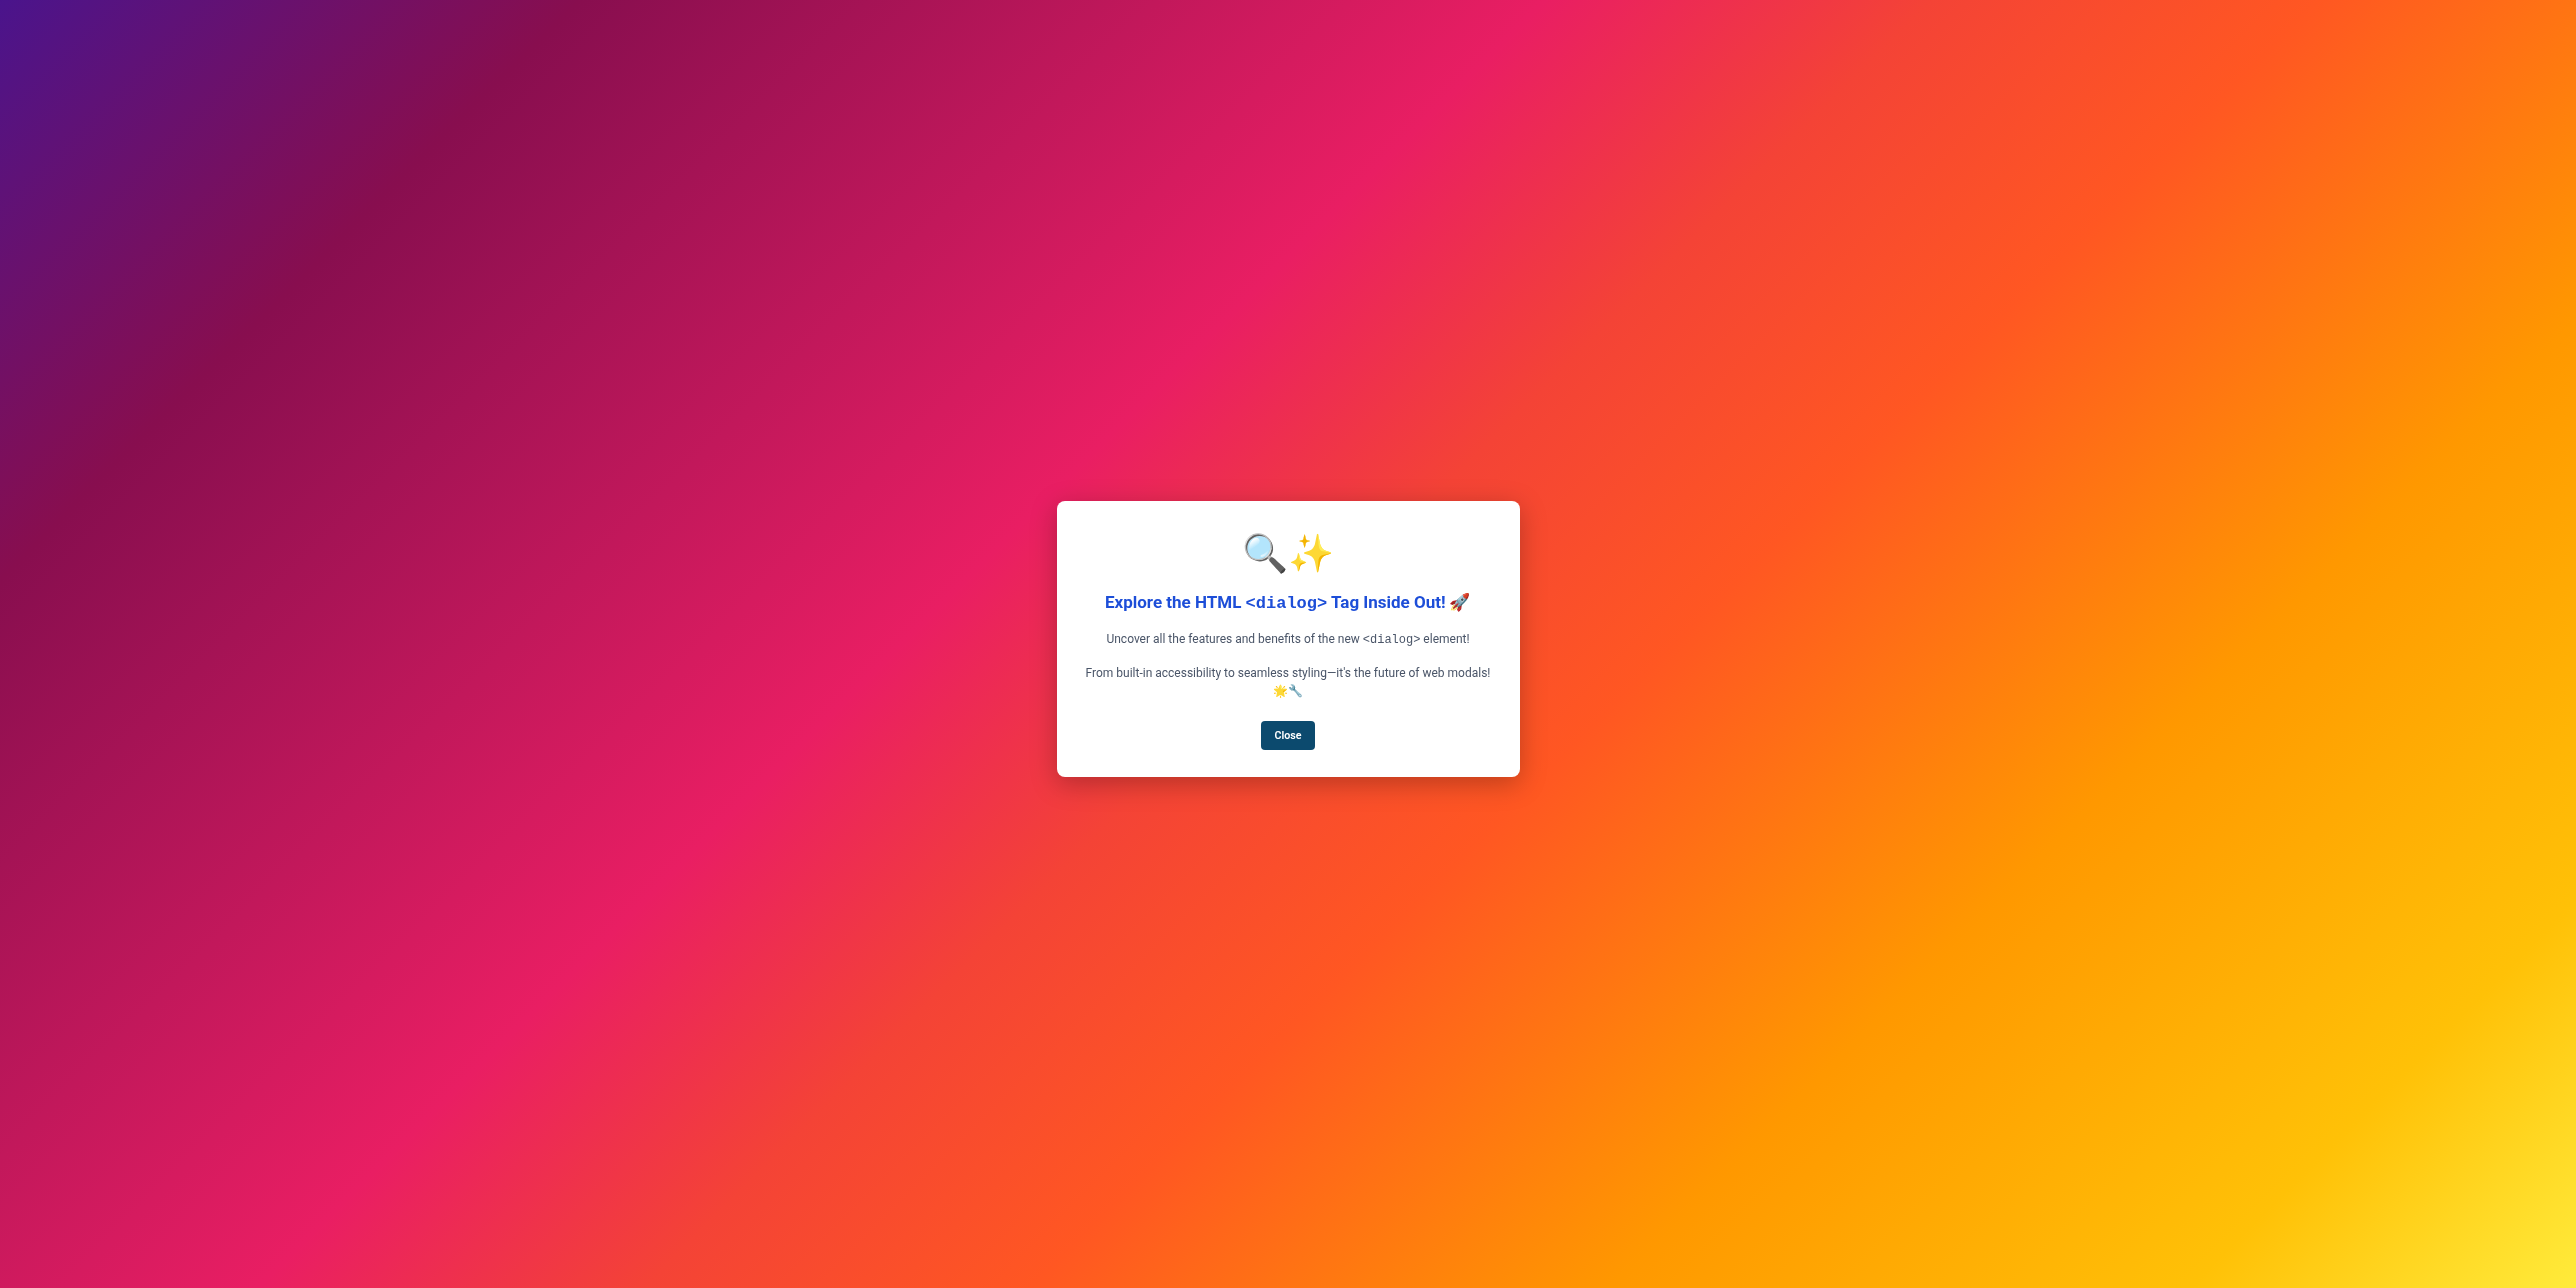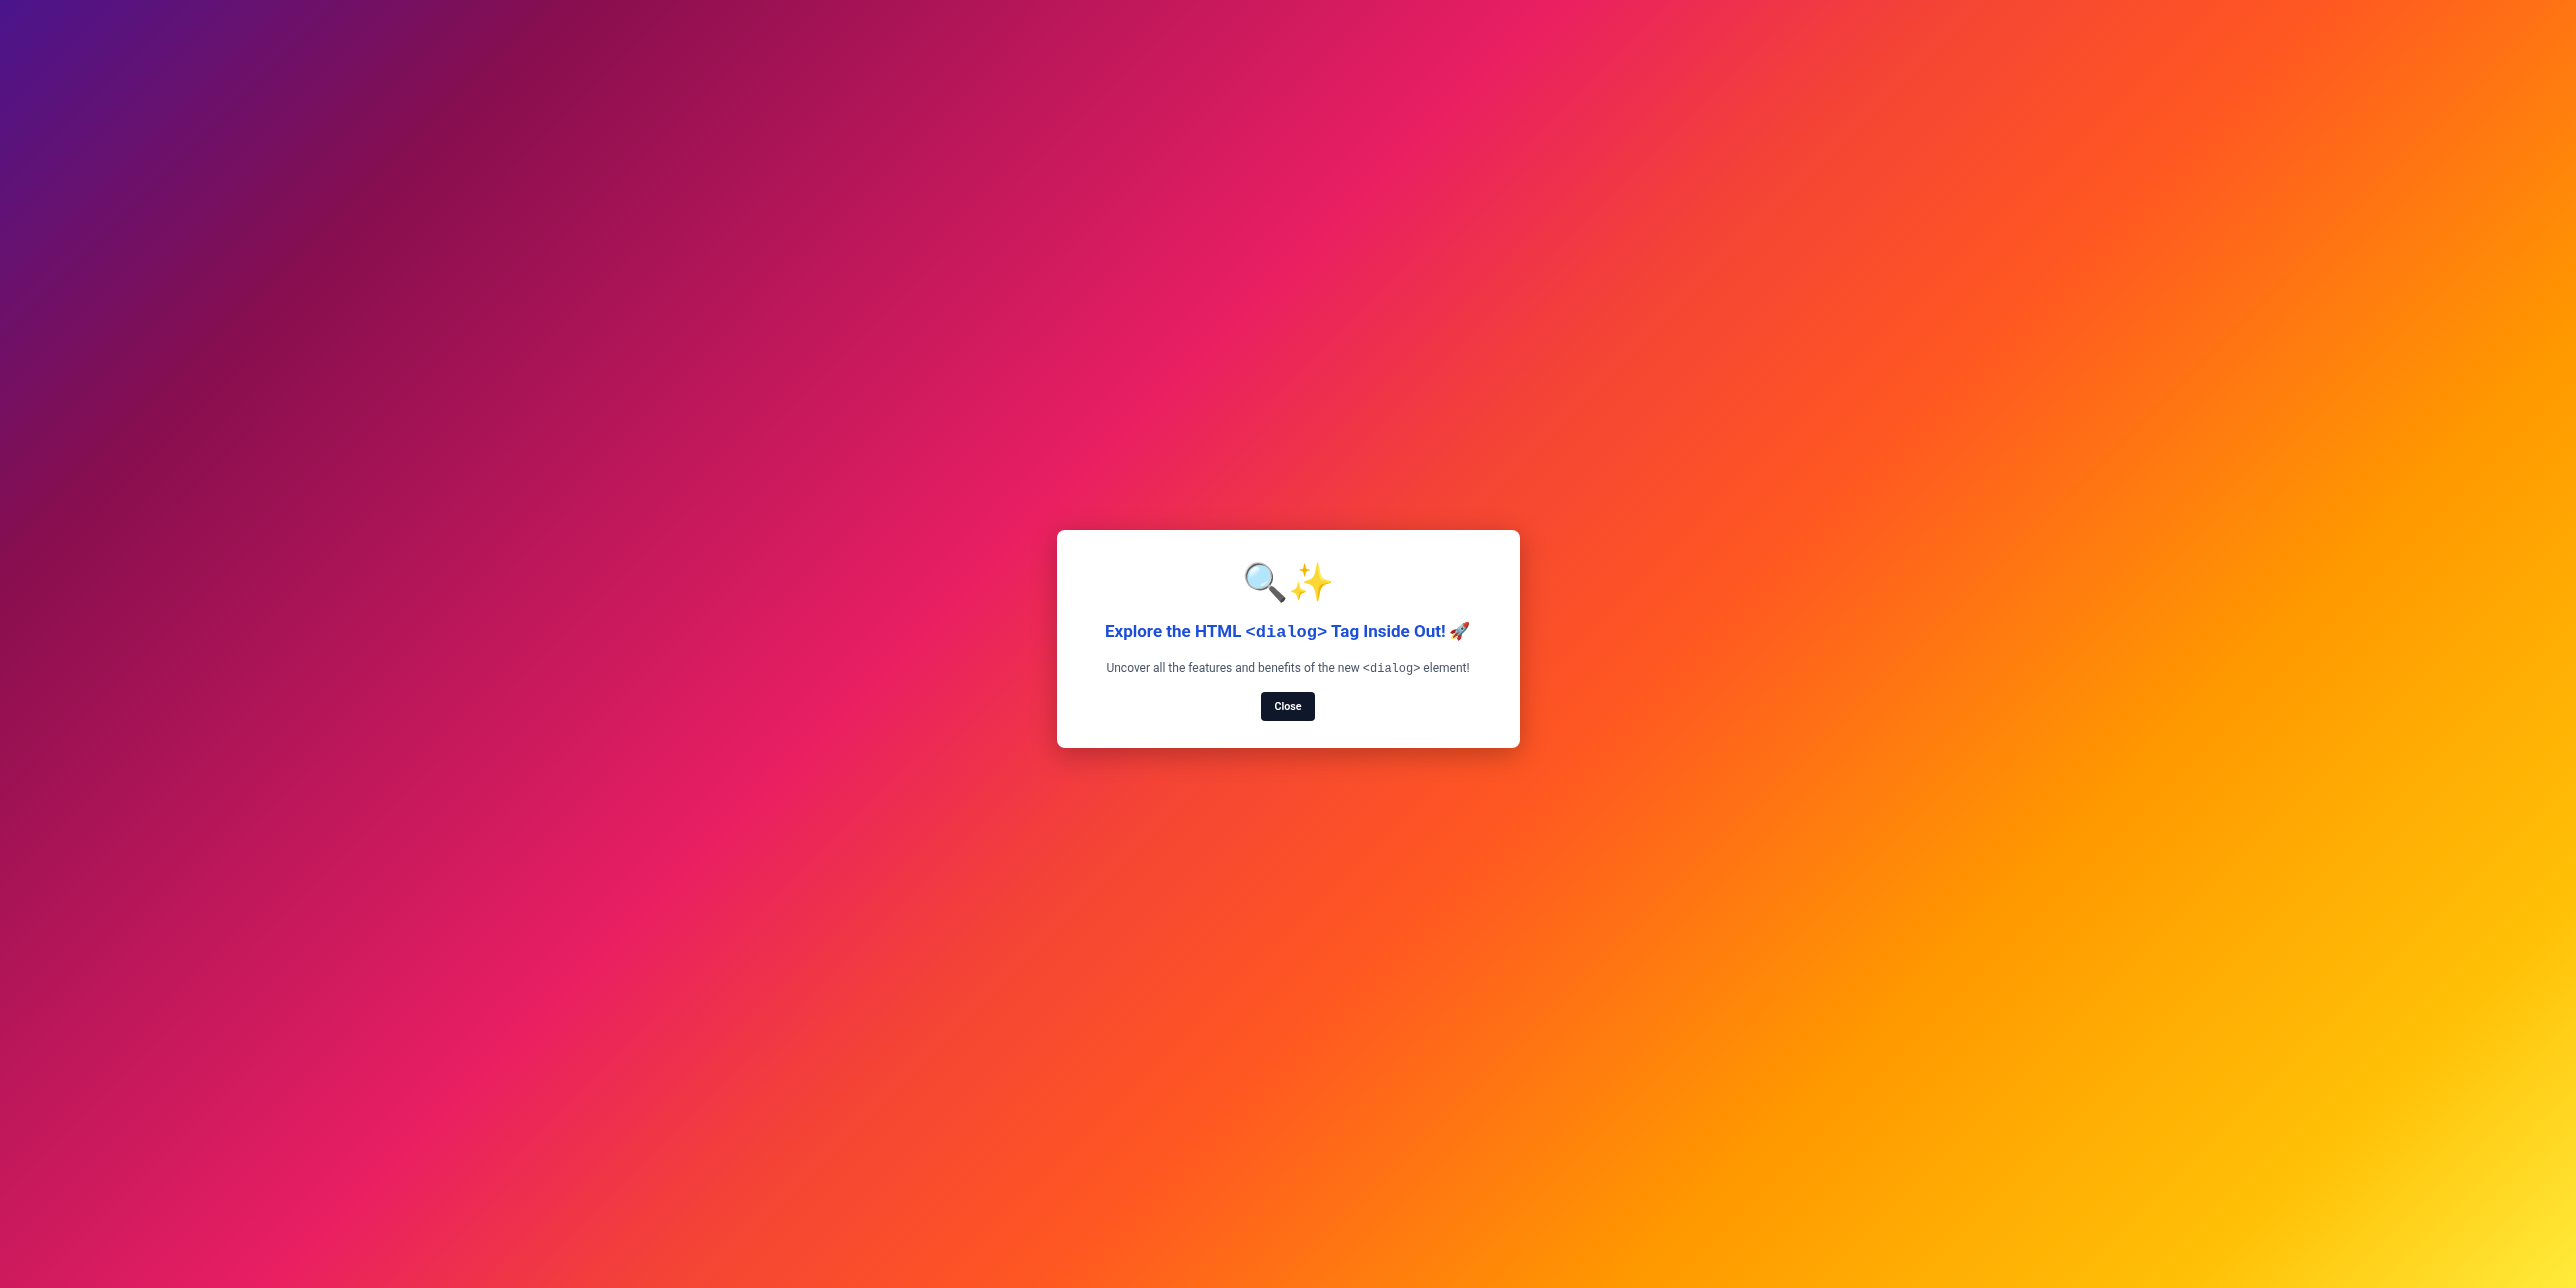--- a/index.html
+++ b/index.html
@@ -61,21 +61,21 @@
     }
 
     .dialog-body-2 {
       font-size: 12px;
       color: #4a5568;
       margin-bottom: 21.5px;
       line-height: 1.5;
     }
 
     .close-button {
-      background: #0f172a;
+      background: #0c4a6e;
       color: #ffffff;
       border: none;
       border-radius: 4px;
       padding: 8px 13.4px;
       font-size: 10.7px;
       font-weight: 600;
       cursor: pointer;
       font-family: inherit;
     }
   </style>
@@ -86,16 +86,17 @@
   <div class="dialog-icons">🔍✨</div>
   
   <h2 class="dialog-title">
     <span>Explore the HTML </span><code>&lt;dialog&gt;</code><span> Tag Inside Out! 🚀</span>
   </h2>
 
   <p class="dialog-body-1">
     <span>Uncover all the features and benefits of the new </span><code>&lt;dialog&gt;</code><span> element!</span>
   </p>
 
+  <p class="dialog-body-2">From built-in accessibility to seamless styling—it's the future of web modals! 🌟🔧</p>
 
   <button class="close-button">Close</button>
 </div>
 
 
 </body></html>

